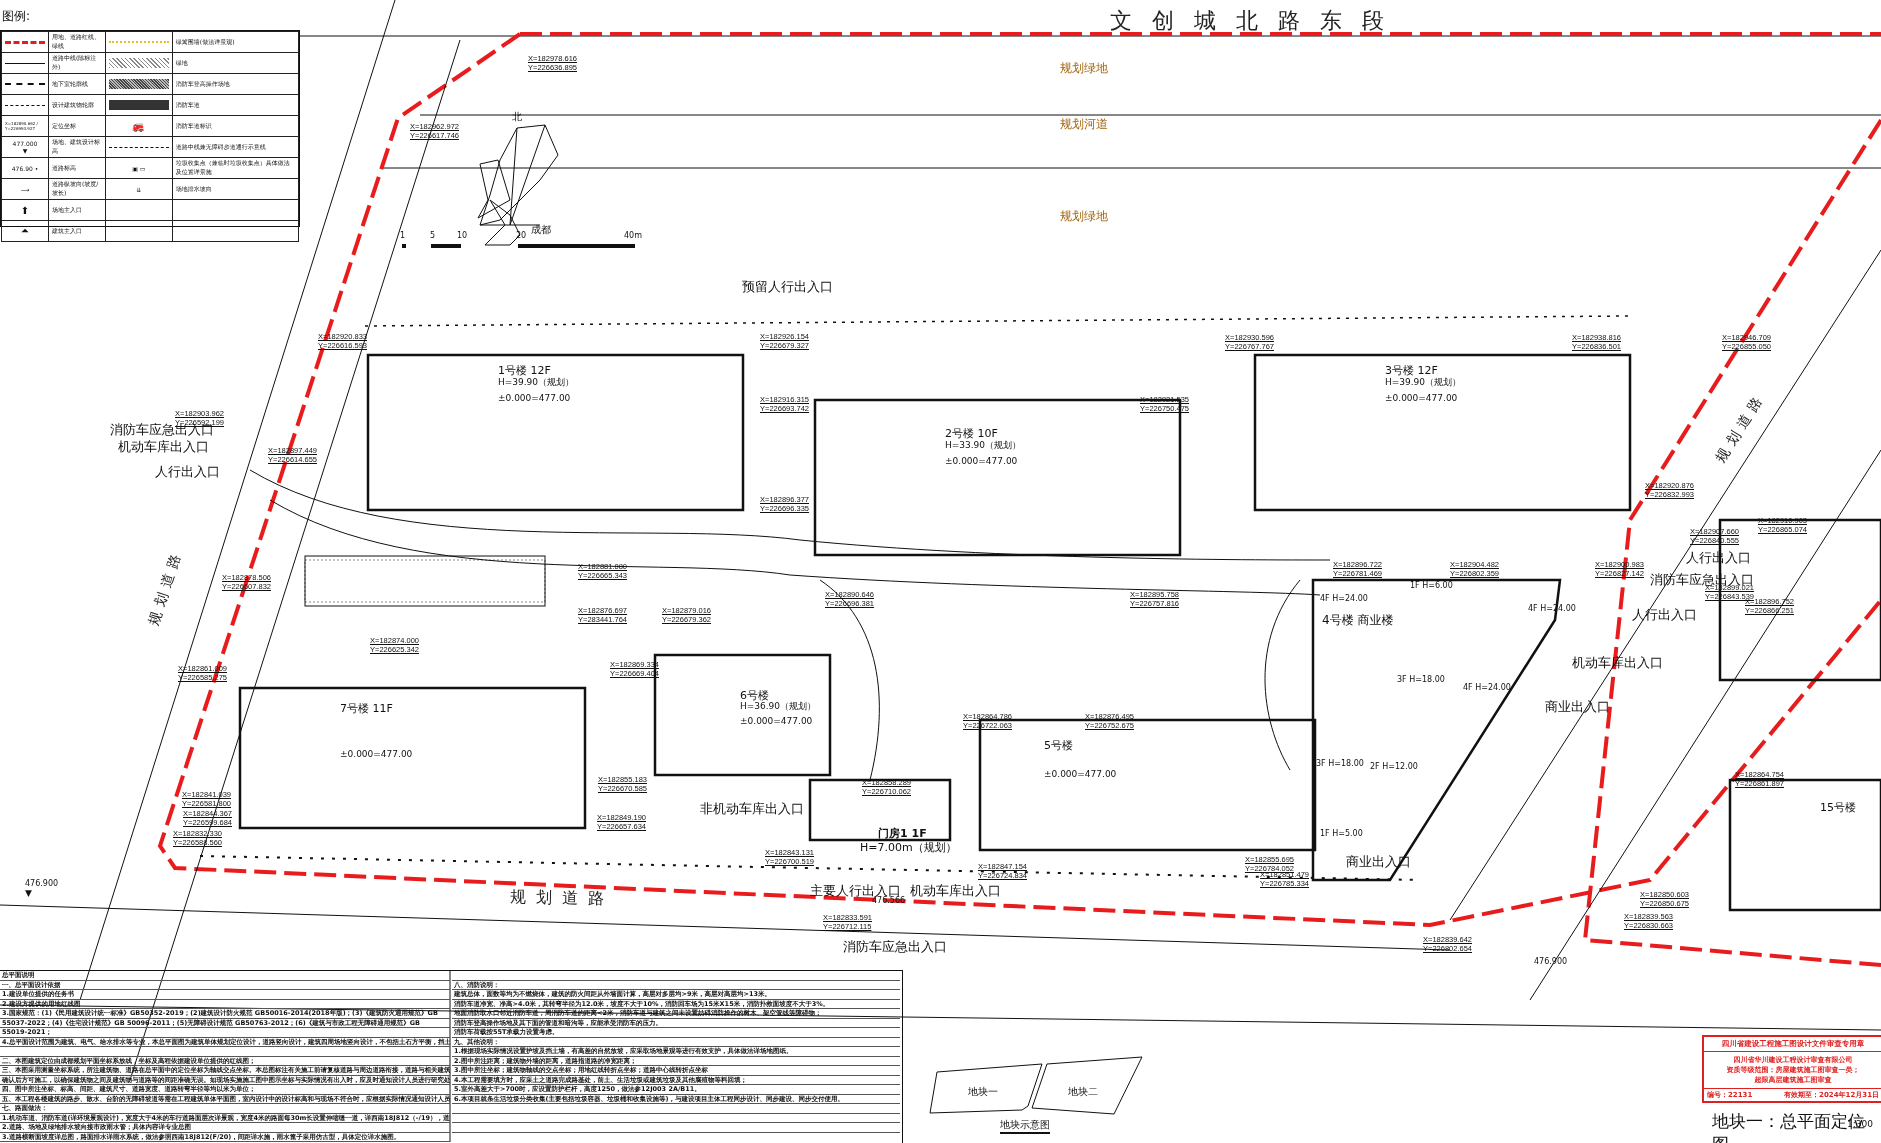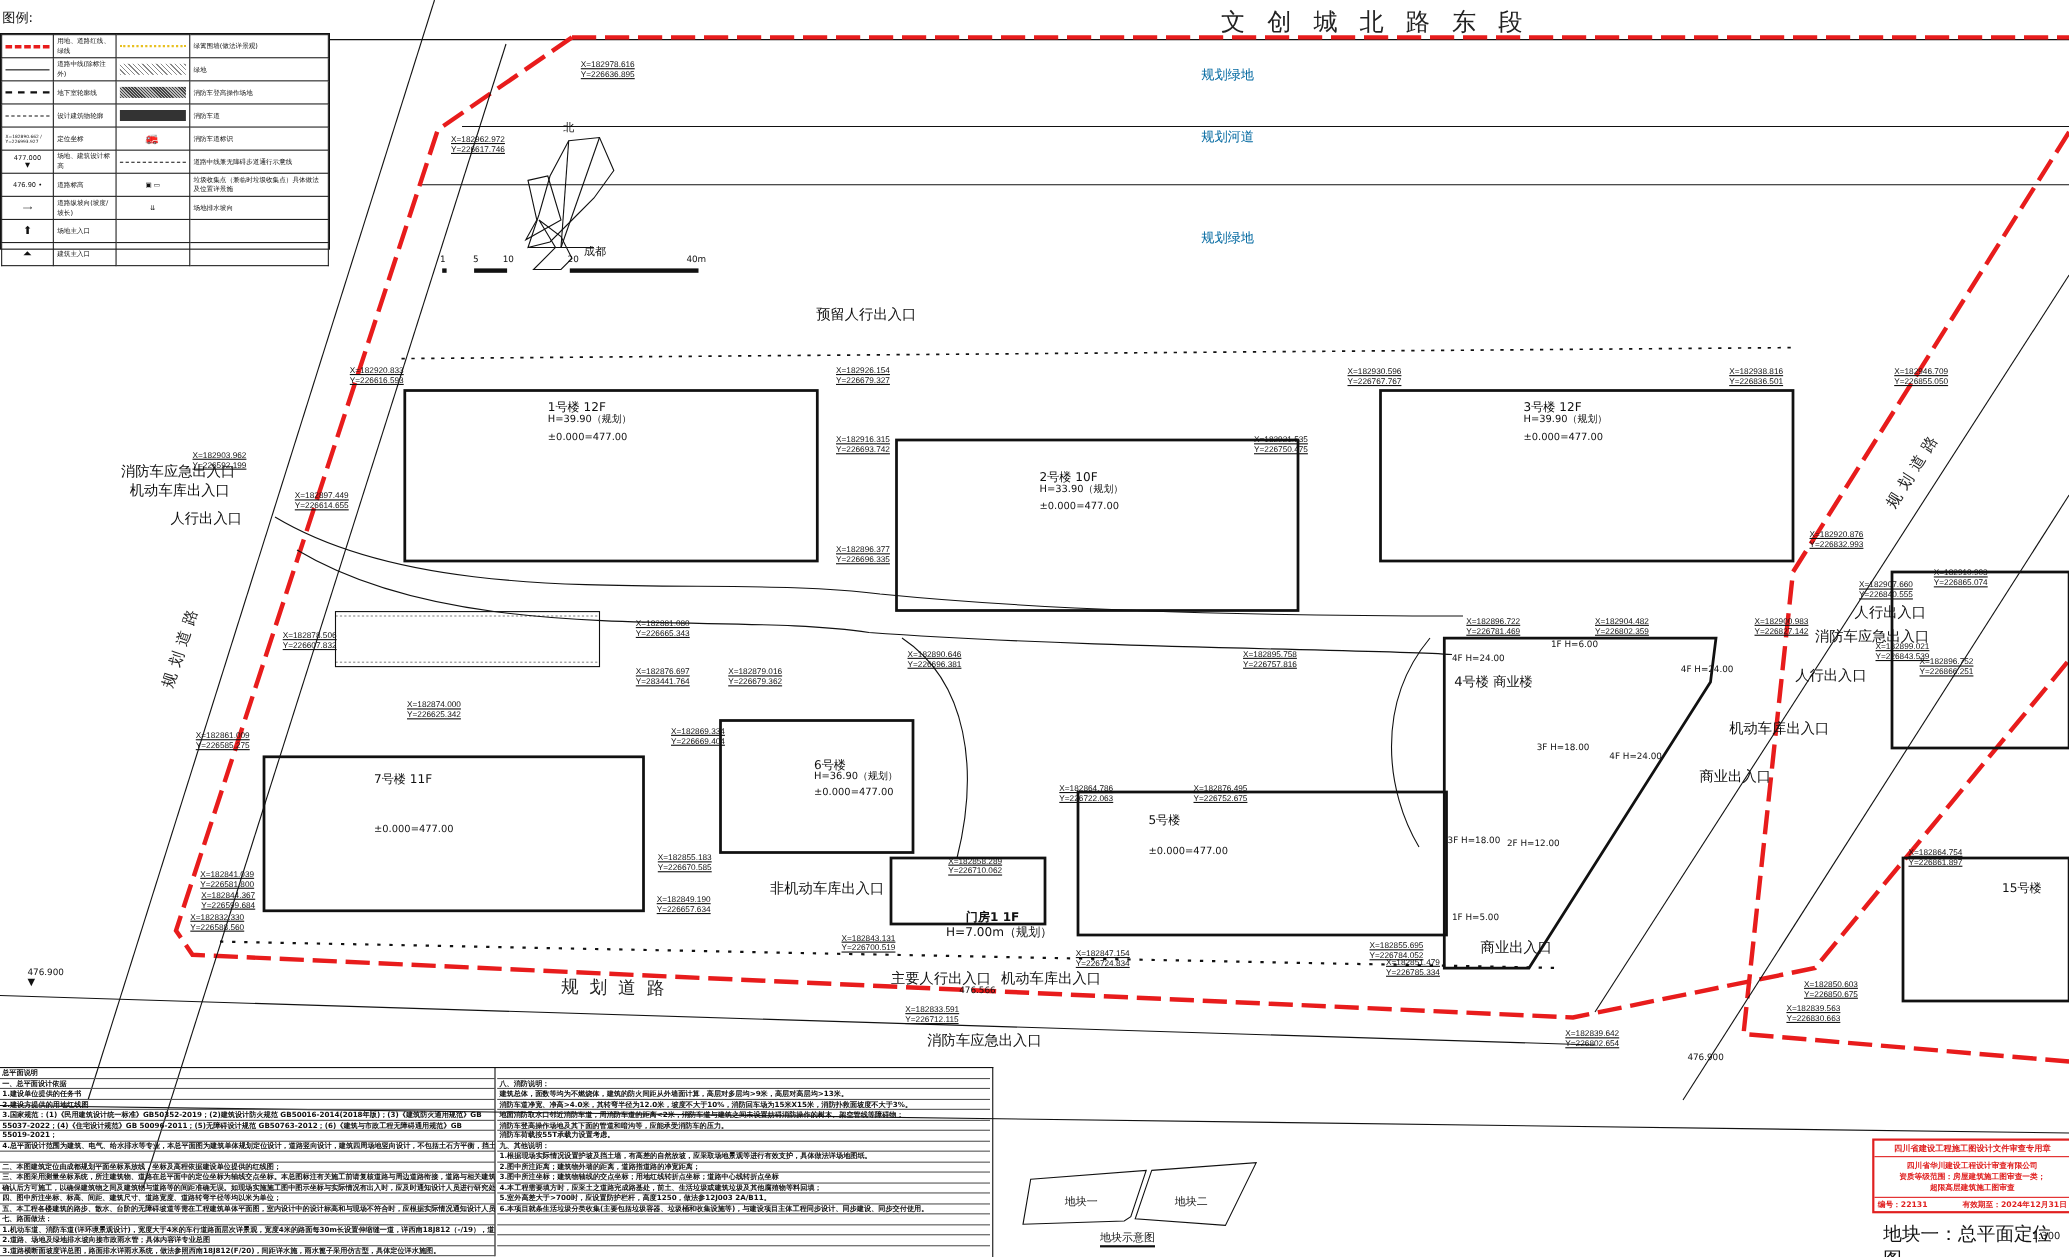--- a/index.html
+++ b/index.html
@@ -1,20 +1,20 @@
 <!DOCTYPE html>
 <html><head>
 <meta charset="utf-8">
 <style>
   html,body{margin:0;padding:0;background:#fff;}
   body{width:1881px;height:1143px;position:relative;overflow:hidden;font-family:"DejaVu Sans",sans-serif;color:#111;}
   svg.plan{position:absolute;left:0;top:0;}
   .lbl{position:absolute;white-space:nowrap;line-height:1;}
   .road-title{font-size:22px;letter-spacing:20px;color:#222;}
-  .zone{font-size:12px;color:#0369a1;margin-left:32px;}
+  .zone{font-size:12px;color:#a16207;}
   .entry{font-size:13px;color:#111;}
   .bldg{font-size:11px;color:#111;}
   .coord{font-size:7.5px;font-family:"Liberation Sans",sans-serif;line-height:9px;text-decoration:underline;}
   .legend{position:absolute;left:0;top:30px;width:298px;height:195px;border:1px solid #111;font-size:6px;}
   .legend-title{position:absolute;left:2px;top:8px;font-size:12px;}
   .legend table{border-collapse:collapse;width:100%;height:100%;}
   .legend td{border:1px solid #222;padding:0 3px;height:20px;font-size:6px;}
   .notes{position:absolute;left:0;top:970px;width:902px;height:172px;border:1px solid #111;border-left:none;}
   .notes .col{position:absolute;top:0;bottom:0;}
   .notes .row{height:8.5px;border-bottom:1px solid #555;font-size:6.5px;font-weight:bold;line-height:8px;white-space:nowrap;overflow:hidden;padding-left:2px;}
@@ -259,21 +259,21 @@
 <div class="lbl coord" style="left:1690px;top:527px;"><span>X=182907.660</span><br><span>Y=226840.555</span></div>
 <div class="lbl coord" style="left:1705px;top:583px;"><span>X=182899.021</span><br><span>Y=226843.539</span></div>
 <div class="lbl coord" style="left:1758px;top:516px;"><span>X=182910.903</span><br><span>Y=226865.074</span></div>
 <div class="lbl coord" style="left:1745px;top:597px;"><span>X=182896.752</span><br><span>Y=226866.251</span></div>
 <div class="lbl coord" style="left:1645px;top:481px;"><span>X=182920.876</span><br><span>Y=226832.993</span></div>
 <div class="lbl coord" style="left:1722px;top:333px;"><span>X=182946.709</span><br><span>Y=226855.050</span></div>
 <div class="lbl coord" style="left:1572px;top:333px;"><span>X=182938.816</span><br><span>Y=226836.501</span></div>
 <div class="lbl coord" style="left:1200px;top:333px;margin-left:25px;"><span>X=182930.596</span><br><span>Y=226767.767</span></div>
 <div class="lbl coord" style="left:578px;top:606px;"><span>X=182876.697</span><br><span>Y=283441.764</span></div>
 <div class="lbl coord" style="left:662px;top:606px;"><span>X=182879.016</span><br><span>Y=226679.362</span></div>
-<div class="lbl coord" style="left:222px;top:573px;margin-left:35px;"><span>X=182878.506</span><br><span>Y=226607.832</span></div>
+<div class="lbl coord" style="left:222px;top:573px;"><span>X=182878.506</span><br><span>Y=226607.832</span></div>
 <div class="lbl coord" style="left:370px;top:636px;"><span>X=182874.000</span><br><span>Y=226625.342</span></div>
 <div class="lbl coord" style="left:610px;top:660px;"><span>X=182869.334</span><br><span>Y=226669.404</span></div>
 <div class="lbl coord" style="left:178px;top:664px;"><span>X=182861.009</span><br><span>Y=226585.275</span></div>
 <div class="lbl coord" style="left:182px;top:790px;"><span>X=182841.039</span><br><span>Y=226581.800</span></div>
 <div class="lbl coord" style="left:183px;top:809px;"><span>X=182844.367</span><br><span>Y=226599.684</span></div>
 <div class="lbl coord" style="left:173px;top:829px;"><span>X=182832.330</span><br><span>Y=226588.560</span></div>
 <div class="lbl coord" style="left:598px;top:775px;"><span>X=182855.183</span><br><span>Y=226670.585</span></div>
 <div class="lbl coord" style="left:597px;top:813px;"><span>X=182849.190</span><br><span>Y=226657.634</span></div>
 <div class="lbl coord" style="left:862px;top:778px;"><span>X=182858.289</span><br><span>Y=226710.062</span></div>
 <div class="lbl coord" style="left:765px;top:848px;"><span>X=182843.131</span><br><span>Y=226700.519</span></div>

